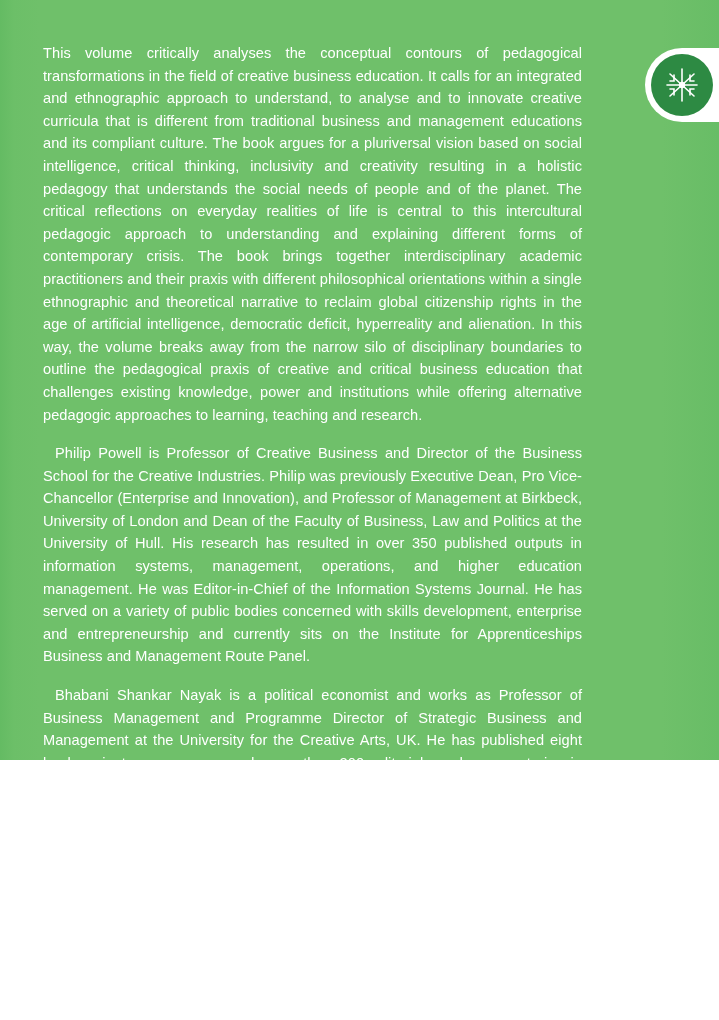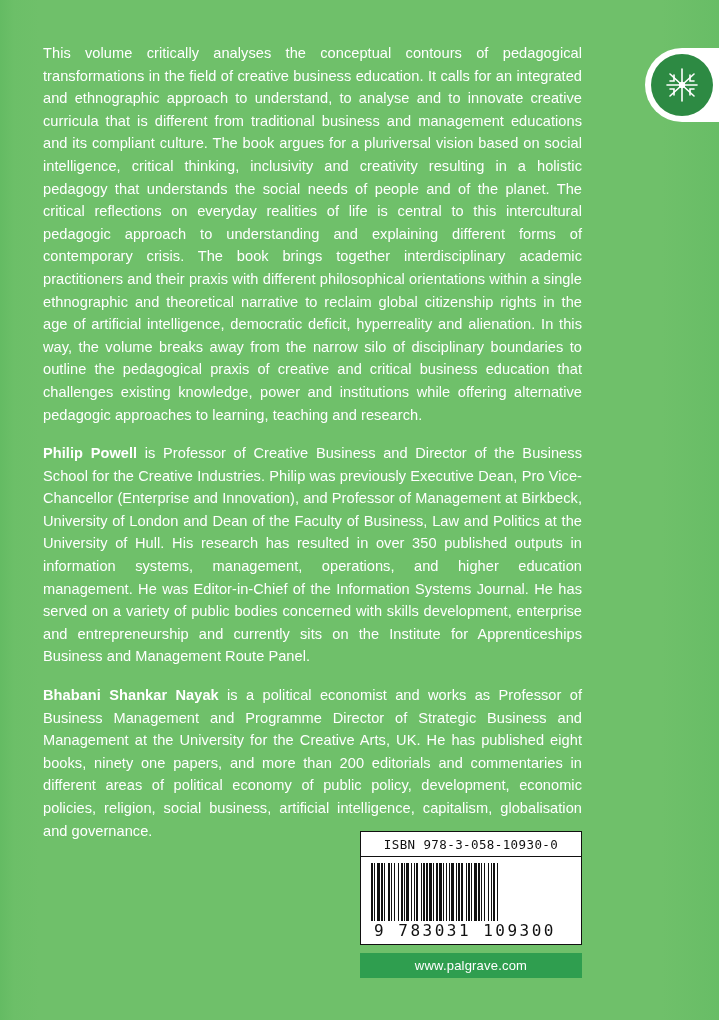--- a/index.html
+++ b/index.html
@@ -6,21 +6,21 @@
     margin: 0;
     padding: 0;
     background: #ffffff;
   }
   body {
     font-family: "Liberation Sans", sans-serif;
   }
   .page {
     position: relative;
     width: 719px;
-    height: 1020px;
+    height: 760px;
     background: #6fc06a;
     overflow: hidden;
     box-sizing: border-box;
   }
   
   .page::before {
     content: "";
     position: absolute;
     inset: 0;
     background: linear-gradient(90deg, #64bb63 0px, #6cbf68 14px, #6fc06a 40px, #6fc06a 92%, #68bd66 100%);
@@ -43,21 +43,22 @@
     text-justify: inter-word;
     letter-spacing: 0.05px;
   }
   .blurb p {
     margin: 0 0 16px 0;
   }
   .blurb p:last-child {
     margin-bottom: 0;
   }
   .author-name {
-    font-weight: bold;
+    font-weight: normal;
+    margin-left: 12px;
   }
   
   .logo-mark {
     position: absolute;
     right: 0px;
     top: 48px;
     width: 74px;
     height: 74px;
     background: #ffffff;
     border-radius: 37px 0 0 37px;

